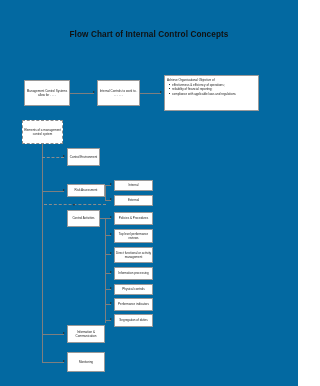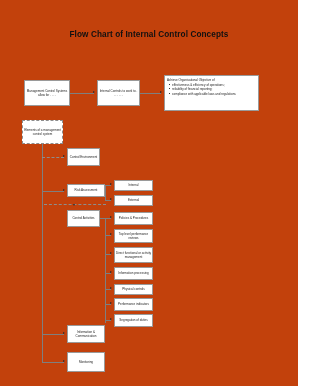--- a/index.html
+++ b/index.html
@@ -2,21 +2,21 @@
 <html><head>
 <meta charset="utf-8">
 <style>
   html,body{margin:0;padding:0;background:#ffffff;}
   body{
     width:298px;height:386px;
     font-family:"Liberation Sans", sans-serif;
     color:#111;
     overflow:hidden;
   }
-  #canvas{position:relative;width:298px;height:386px;background:#c2410c;}
+  #canvas{position:relative;width:298px;height:386px;background:#0369a1;}
 
   .title{
     position:absolute;left:0;top:30px;width:298px;
     text-align:center;
     font-size:8.2px;font-weight:bold;letter-spacing:.1px;
     color:#111;
   }
 
   
   .box{

